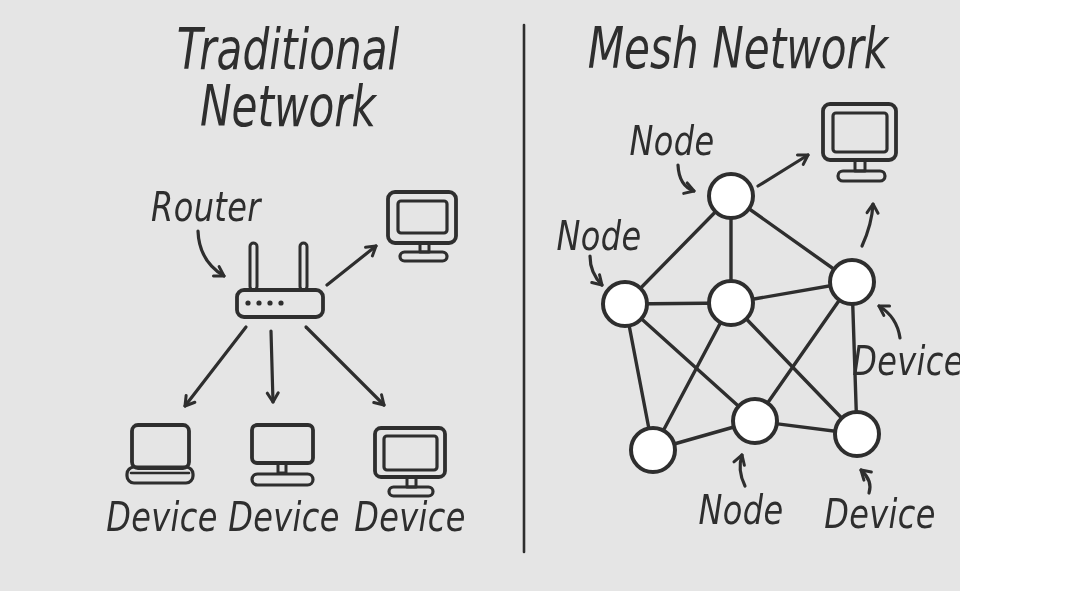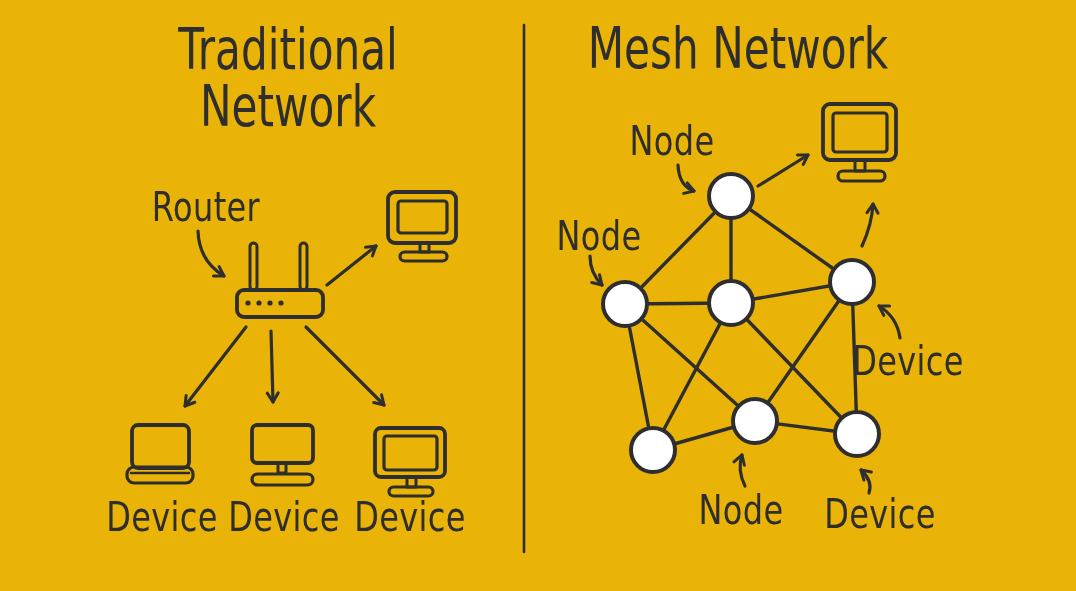--- a/index.html
+++ b/index.html
@@ -2,24 +2,25 @@
 <html><head>
 <meta charset="utf-8">
 <style>
   html, body {
     margin: 0; padding: 0;
     background: #ffffff;
     font-family: "DejaVu Sans", "Liberation Sans", sans-serif;
   }
   .canvas {
     position: relative;
-    width: 1076px; height: 591px;
-    background: #eab308;
+    width: 960px; height: 591px;
+    background: #e5e5e5;
     overflow: hidden;
     color: #2e2e2e;
+    font-style: italic;
   }
   svg.drawing {
     position: absolute; left: 0; top: 0;
     color: #2e2e2e;
   }
   svg .stroke { stroke: currentColor; fill: none; stroke-linecap: round; stroke-linejoin: round; }
   svg .w-line  { stroke-width: 3.2; }
   svg .w-icon  { stroke-width: 3.8; }
   svg .w-thin  { stroke-width: 2.6; }
   #mesh-edges line { stroke: currentColor; stroke-width: 3.4; stroke-linecap: round; }

